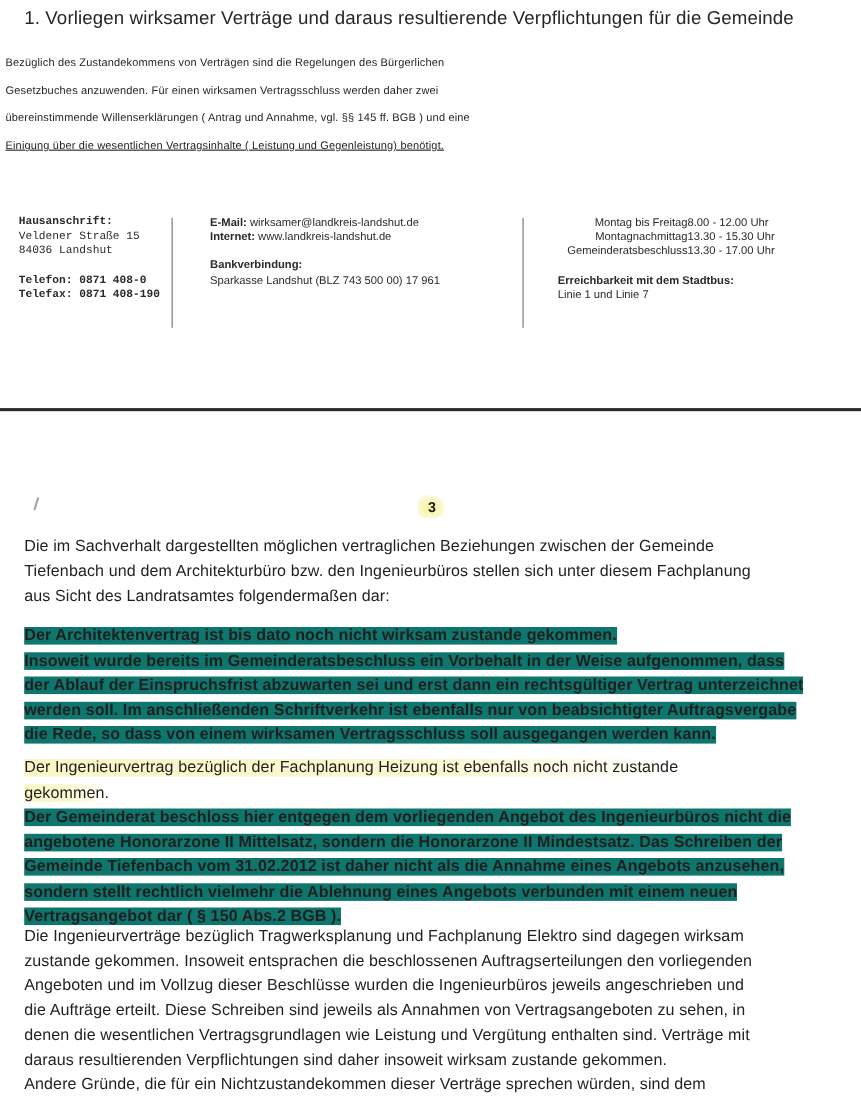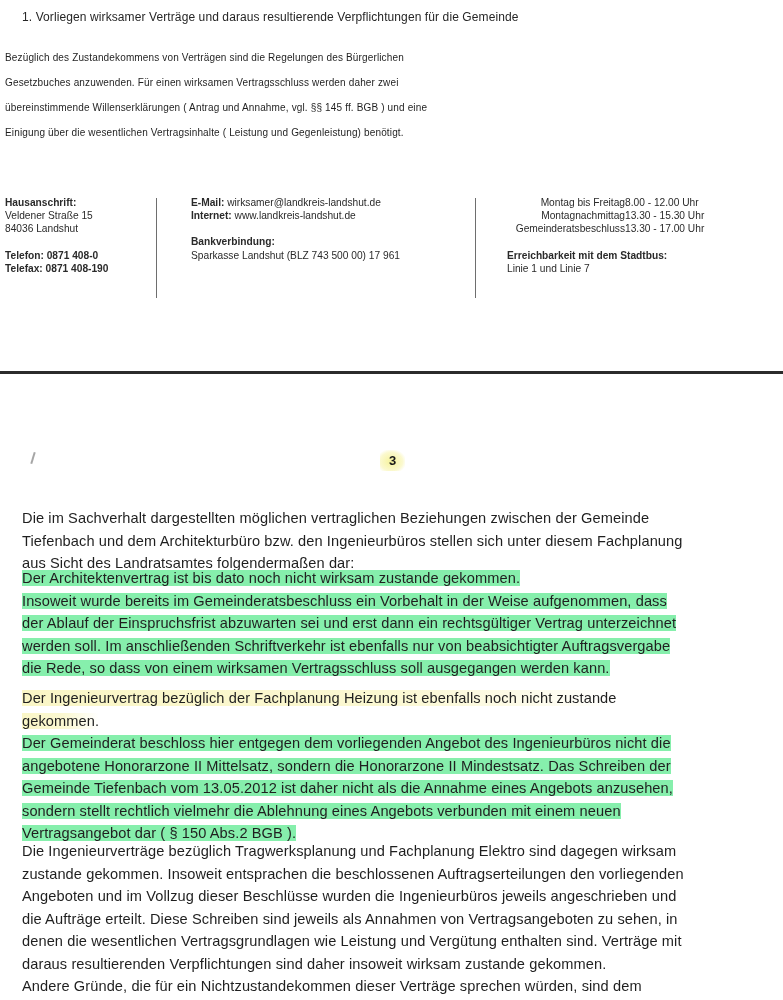--- a/index.html
+++ b/index.html
@@ -23,54 +23,54 @@
     left: 0; top: 0;
     width: 783px;
     height: 373px;
   }
 
   .heading-line {
     position: absolute;
     left: 22px;
     top: 8px;
     width: 740px;
-    font-size: 12px;
+    font-size: 17px;
     line-height: 18px;
     letter-spacing: 0.1px;
     color: #262626;
     white-space: nowrap;
   }
 
   .body-block {
     position: absolute;
     left: 5px;
     top: 45px;
     width: 770px;
     font-size: 10px;
     line-height: 25px;
     text-align: justify;
     color: #1f1f1f;
     letter-spacing: 0.15px;
   }
-  .body-block .last-line { text-align: left; }
+  .body-block .last-line { text-align: left; text-decoration: underline; }
 
   
   #footer-band {
     position: absolute;
     left: 0;
     top: 190px;
     width: 783px;
     height: 115px;
     font-size: 10.2px;
     line-height: 13.2px;
     color: #2a2a2a;
   }
   .fcol { position: absolute; top: 6px; }
   .fcol b { font-weight: bold; }
-  #fcol-1 { left: 5px;   width: 145px; }
+  #fcol-1 { left: 17px;   width: 145px; font-family: Liberation Mono, monospace; }
   #fcol-2 { left: 191px; width: 275px; }
   #fcol-3 { left: 507px; width: 272px; }
 
   .fgap { height: 13px; }
 
   .vdivider {
     position: absolute;
     top: 8px;
     width: 1px;
     height: 100px;
@@ -131,28 +131,29 @@
     left: 22px;
     width: 745px;
     font-size: 14.6px;
     line-height: 22.5px;
     text-align: justify;
     color: #1f1f1f;
     letter-spacing: 0.1px;
   }
   .p2-para .last-line { text-align: left; }
 
-  #para-intro   { top: 133px; }
+  #para-intro   { top: 112px; }
   #para-arch    { top: 193px; }
   #para-ing     { top: 313px; }
   #para-wirksam { top: 466px; }
 
   .hl {
-    background: #86efac;
+    background: #0f766e;
     box-decoration-break: clone;
+    font-weight: bold;
     -webkit-box-decoration-break: clone;
   }
   .hl-soft {
     background: linear-gradient(90deg,#faf6c6 0%,#fbf8d2 62%,#fdfbe8 84%,rgba(255,255,255,0) 100%);
     box-decoration-break: clone;
     -webkit-box-decoration-break: clone;
   }
   .hl-part {
     background: linear-gradient(90deg,#faf6c6 0%,#fbf8d2 55%,rgba(255,255,255,0) 100%);
     box-decoration-break: clone;
@@ -243,21 +244,21 @@
     <span class="line"><span class="hl">der Ablauf der Einspruchsfrist abzuwarten sei und erst dann ein rechtsgültiger Vertrag unterzeichnet</span></span>
     <span class="line"><span class="hl">werden soll. Im anschließenden Schriftverkehr ist ebenfalls nur von beabsichtigter Auftragsvergabe</span></span>
     <span class="line last-line"><span class="hl">die Rede, so dass von einem wirksamen Vertragsschluss soll ausgegangen werden kann.</span></span>
   </div>
 
   <div class="p2-para" id="para-ing">
     <span class="line"><span class="hl-soft">Der Ingenieurvertrag bezüglich der Fachplanung Heizung ist ebenfalls noch nicht zustande</span></span>
     <span class="line"><span class="hl-part">gekommen.</span></span>
     <span class="line"><span class="hl">Der Gemeinderat beschloss hier entgegen dem vorliegenden Angebot des Ingenieurbüros nicht die</span></span>
     <span class="line"><span class="hl">angebotene Honorarzone II Mittelsatz, sondern die Honorarzone II Mindestsatz. Das Schreiben der</span></span>
-    <span class="line"><span class="hl">Gemeinde Tiefenbach vom 13.05.2012 ist daher nicht als die Annahme eines Angebots anzusehen,</span></span>
+    <span class="line"><span class="hl">Gemeinde Tiefenbach vom 31.02.2012 ist daher nicht als die Annahme eines Angebots anzusehen,</span></span>
     <span class="line"><span class="hl">sondern stellt rechtlich vielmehr die Ablehnung eines Angebots verbunden mit einem neuen</span></span>
     <span class="line last-line"><span class="hl">Vertragsangebot dar ( § 150 Abs.2 BGB ).</span></span>
   </div>
 
   <div class="p2-para" id="para-wirksam">
     <span class="line">Die Ingenieurverträge bezüglich Tragwerksplanung und Fachplanung Elektro sind dagegen wirksam</span>
     <span class="line">zustande gekommen. Insoweit entsprachen die beschlossenen Auftragserteilungen den vorliegenden</span>
     <span class="line">Angeboten und im Vollzug dieser Beschlüsse wurden die Ingenieurbüros jeweils angeschrieben und</span>
     <span class="line">die Aufträge erteilt. Diese Schreiben sind jeweils als Annahmen von Vertragsangeboten zu sehen, in</span>
     <span class="line">denen die wesentlichen Vertragsgrundlagen wie Leistung und Vergütung enthalten sind. Verträge mit</span>

